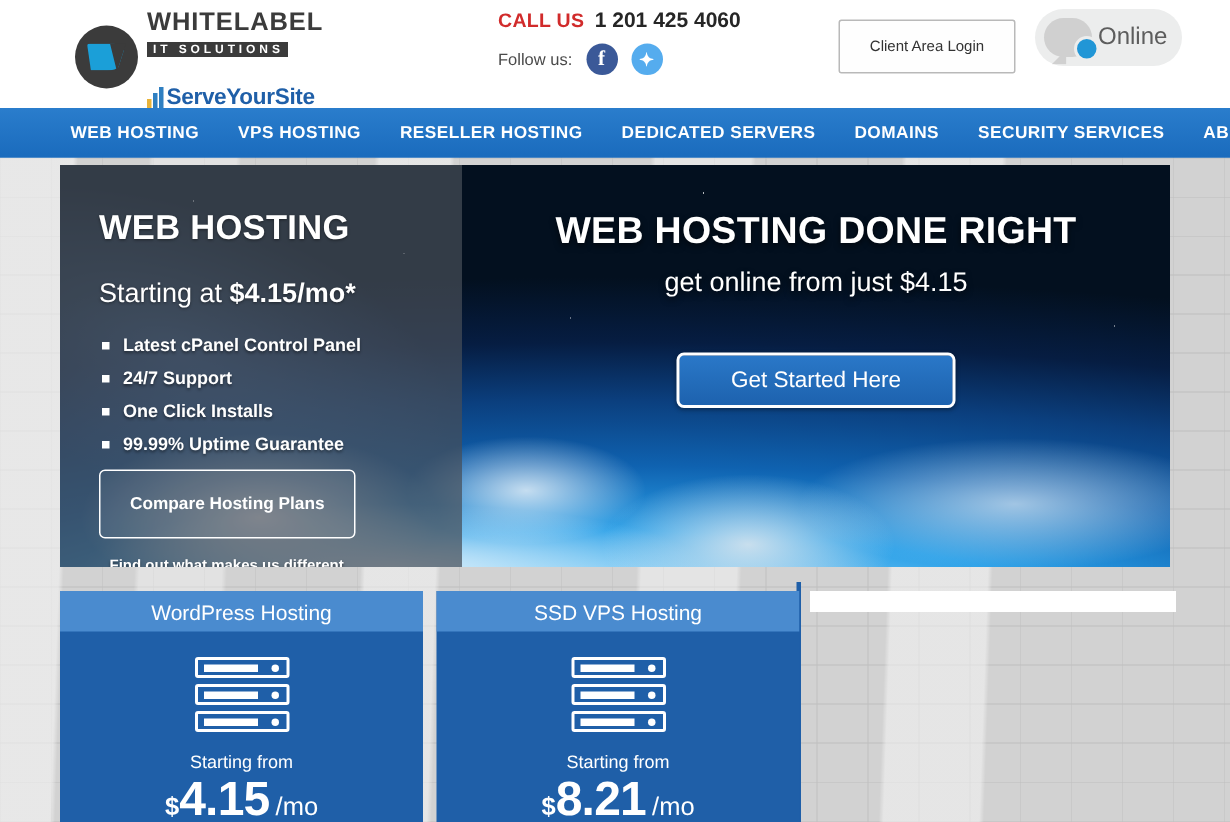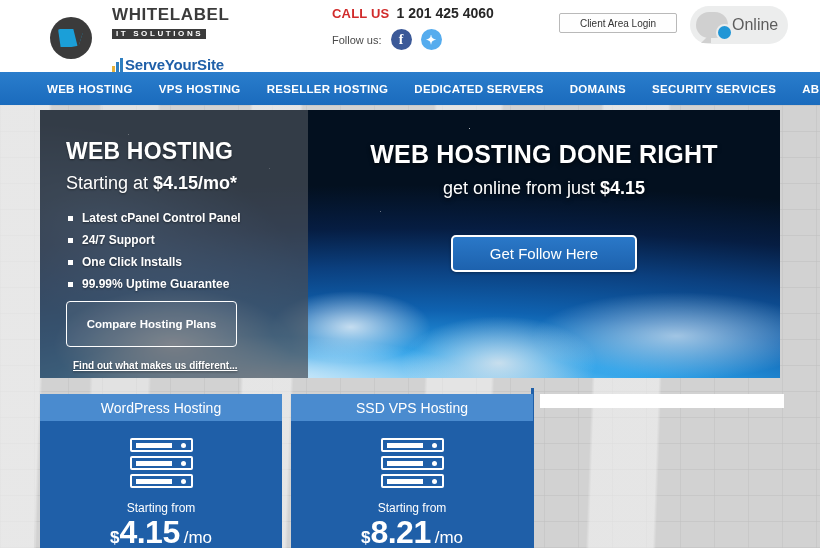--- a/index.html
+++ b/index.html
@@ -43,21 +43,21 @@
 
   
   .header {
     position: absolute; left: 0; top: 0;
     width: 820px; height: 72px;
     background: #ffffff;
     z-index: 6;
   }
   .logo-wrap {
     position: absolute; left: 50px; top: 4px;
-    display: flex; align-items: center; gap: 20px;
+    display: flex; align-items: center; gap: 6px;
   }
   .logo-mark {
     width: 42px; height: 42px; border-radius: 50%;
     background: #3b3b3b; position: relative; flex: none;
   }
   .logo-mark .swoosh {
     position: absolute; left: 8px; top: 12px;
     width: 26px; height: 18px;
     background: #1b9fd8;
     border-top-right-radius: 14px 12px;
@@ -102,21 +102,21 @@
   .soc {
     width: 21px; height: 21px; border-radius: 50%;
     display: flex; align-items: center; justify-content: center;
     color: #fff; font-weight: bold;
   }
   .soc.fb { background: #3b5998; font-size: 14px; font-family: "Liberation Serif", serif; }
   .soc.tw { background: #55acee; font-size: 12px; }
 
   .client-login {
     position: absolute; left: 559px; top: 13px;
-    width: 118px; height: 20px;
+    width: 118px; height: 36px;
     border: 1px solid #b9b9b9; background: #fefefe;
     font-size: 10px; color: #333; border-radius: 2px;
     display: flex; align-items: center; justify-content: center;
     cursor: pointer;
   }
   .chat-widget {
     position: absolute; left: 690px; top: 6px;
     width: 98px; height: 38px;
     background: #eceded; border-radius: 19px;
     display: flex; align-items: center; gap: 4px;
@@ -196,21 +196,21 @@
     width: 268px; height: 268px;
     background: rgba(70,78,88,.72);
     padding: 28px 20px 0 26px;
     color: #ffffff;
   }
   .hp-title {
     font-size: 23px; font-weight: bold; letter-spacing: .2px;
     text-shadow: 0 1px 2px rgba(0,0,0,.45);
   }
   .hp-sub {
-    font-size: 18px; margin-top: 8px; font-weight: 400;
+    font-size: 18px; margin-top: 20px; font-weight: 400;
     text-shadow: 0 1px 2px rgba(0,0,0,.45);
   }
   .hp-sub b { font-weight: bold; }
   .hp-list { list-style: none; margin-top: 17px; }
   .hp-list li {
     font-size: 12px; font-weight: bold; margin-bottom: 8px;
     padding-left: 16px; position: relative;
     text-shadow: 0 1px 2px rgba(0,0,0,.45);
   }
   .hp-list li:before {
@@ -239,21 +239,21 @@
   .hr-title {
     margin-top: 30px;
     font-size: 25px; font-weight: bold; color: #ffffff;
     letter-spacing: .2px; text-shadow: 0 2px 4px rgba(0,0,0,.6);
     white-space: nowrap;
   }
   .hr-sub {
     margin-top: 9px; font-size: 18px; color: #ffffff;
     text-shadow: 0 2px 4px rgba(0,0,0,.6); white-space: nowrap;
   }
-  .hr-sub b { font-weight: bold; }
+  .hr-sub b { font-weight: normal; }
   .hr-btn {
     margin-top: 36px; width: 186px; height: 37px;
     background: linear-gradient(#2a78c8, #1d62ae);
     border: 2px solid #ffffff; border-radius: 5px;
     display: flex; align-items: center; justify-content: center;
     color: #ffffff; font-size: 15px; cursor: pointer;
     box-shadow: 0 1px 3px rgba(0,0,0,.35);
   }
 
   
@@ -393,21 +393,21 @@
       </ul>
       <div class="hp-btn">Compare Hosting Plans</div>
       <a class="hp-link">Find out what makes us different...</a>
     </div>
 
     <div class="hero-right">
       <div class="hr-title">WEB HOSTING DONE RIGHT</div>
       <div class="hr-sub">
         <span>get online from just </span><b>$4.15</b>
       </div>
-      <div class="hr-btn">Get Follow Here</div>
+      <div class="hr-btn">Get Started Here</div>
     </div>
   </div>
 
   <div class="left-rail"></div>
   <div class="right-bar"></div>
 
   <div class="cards">
 
     <div class="card">
       <div class="card-head">WordPress Hosting</div>

